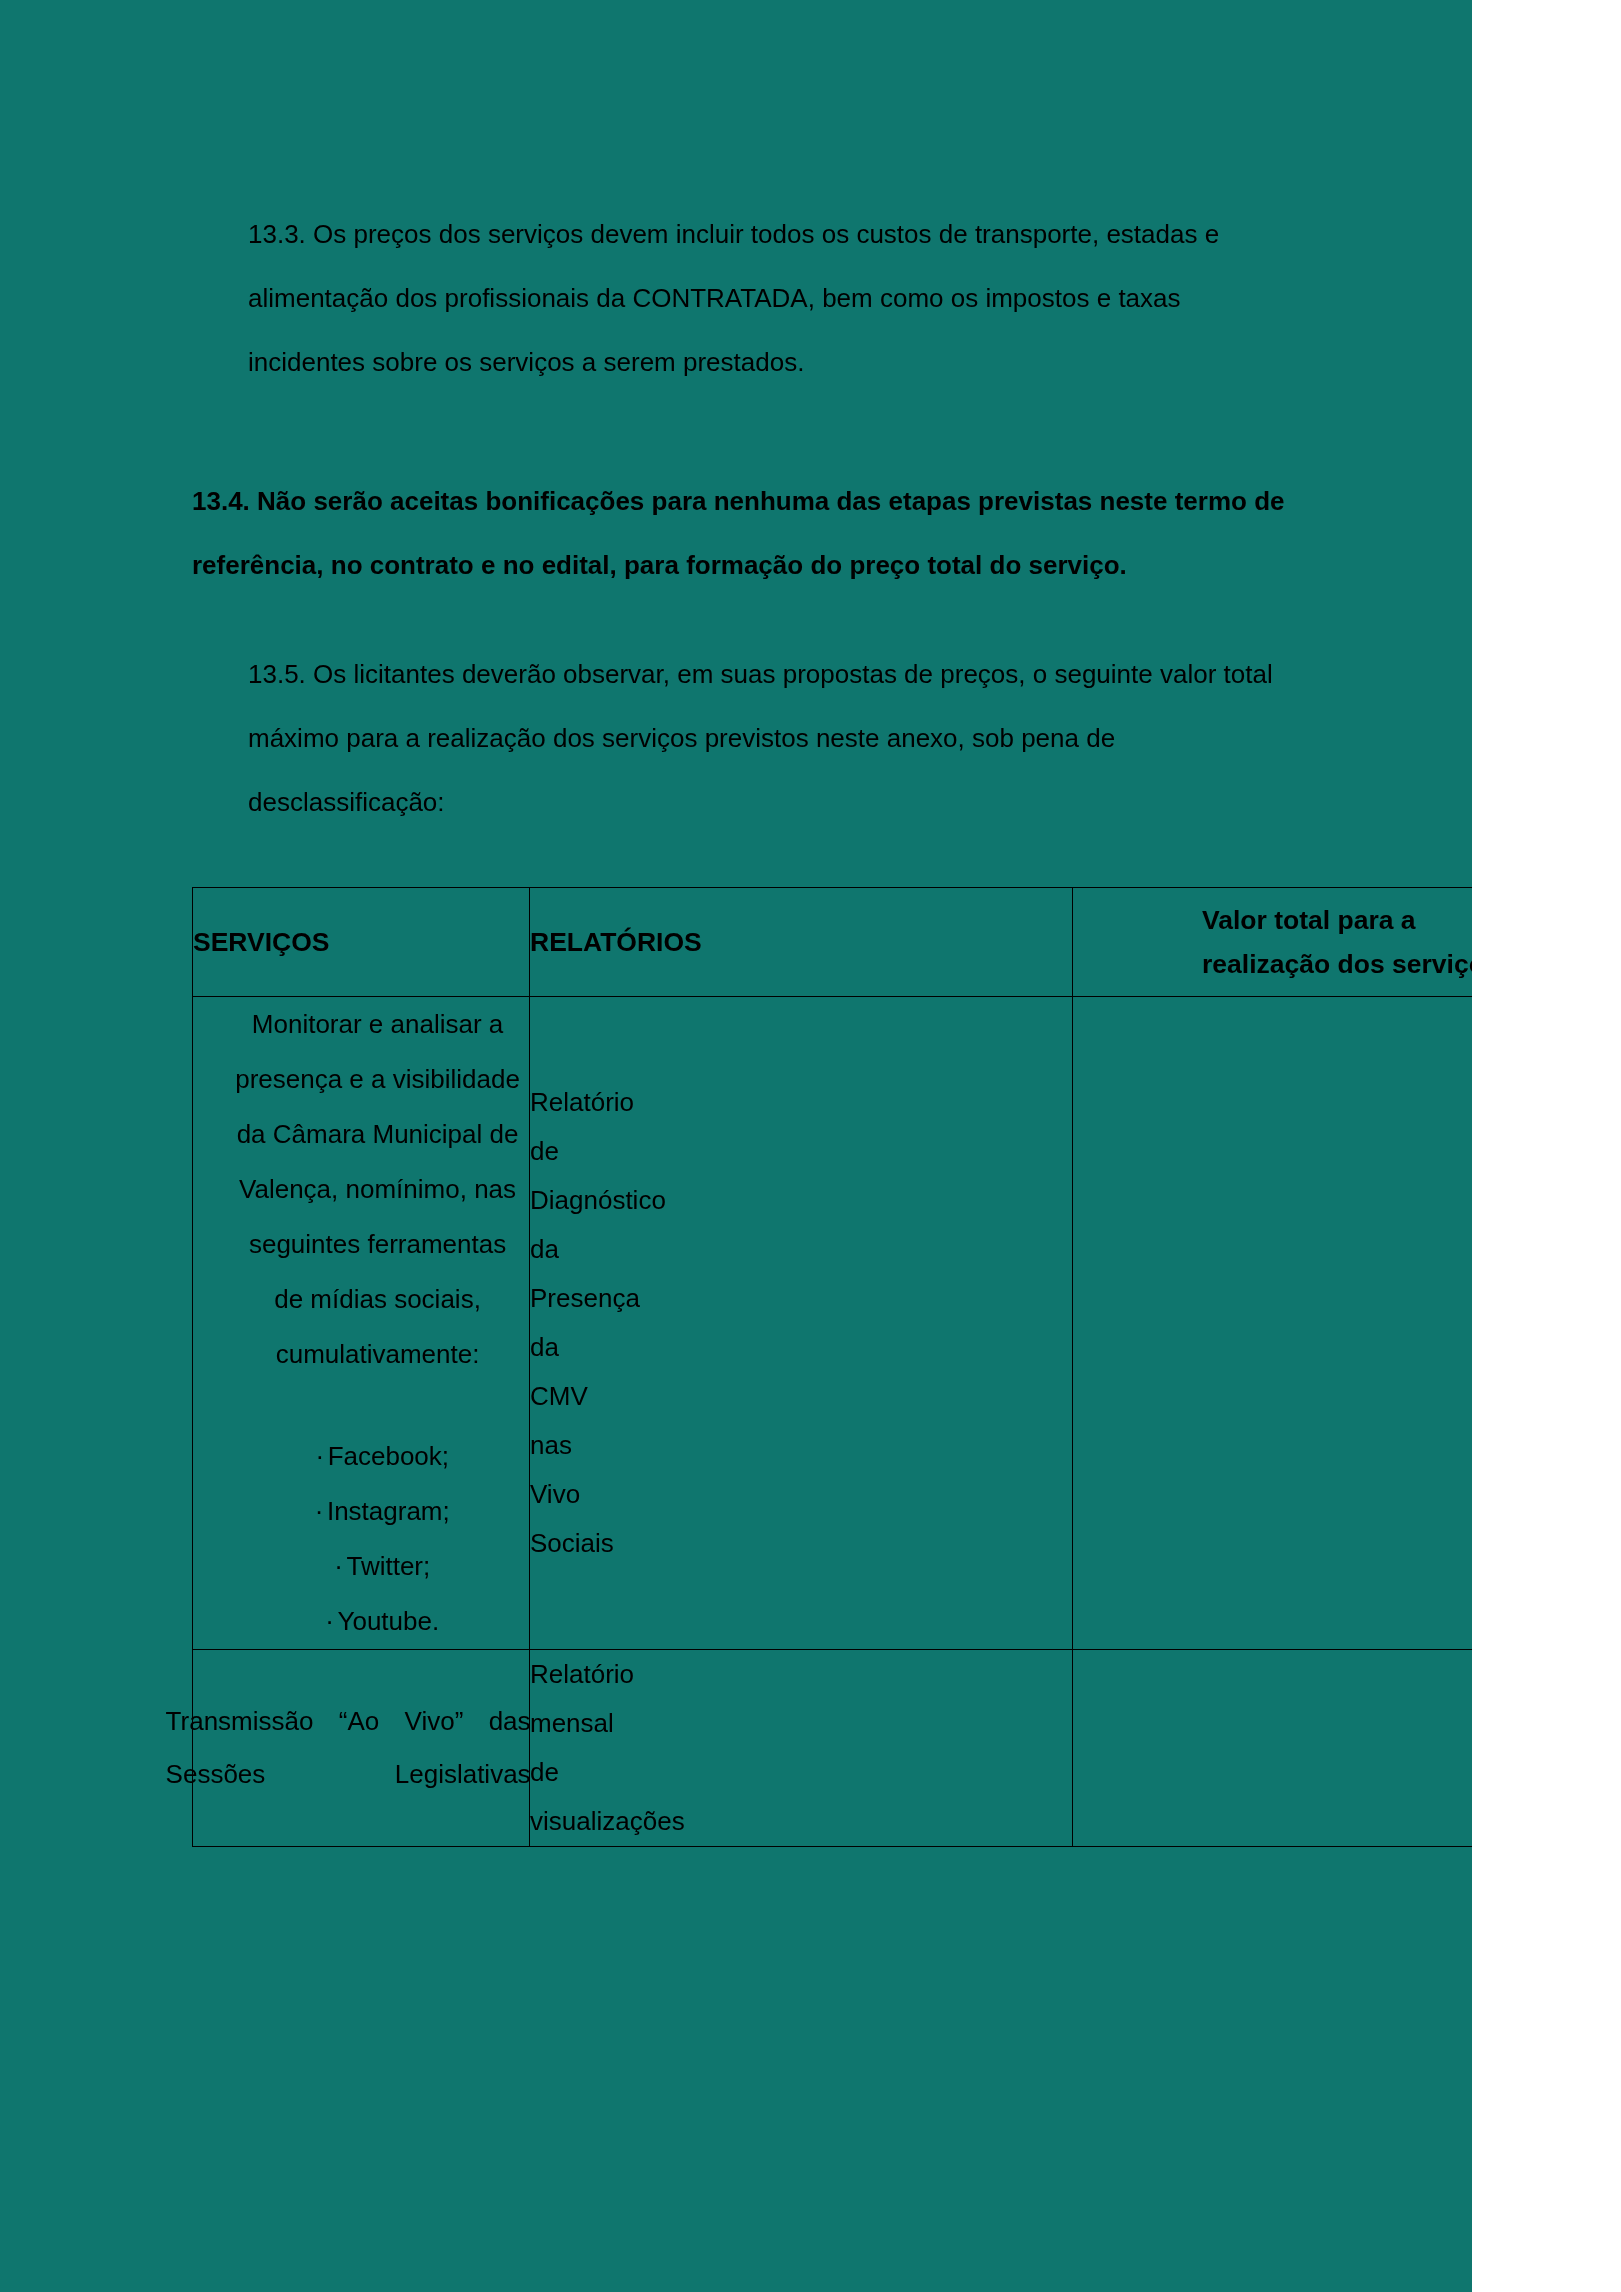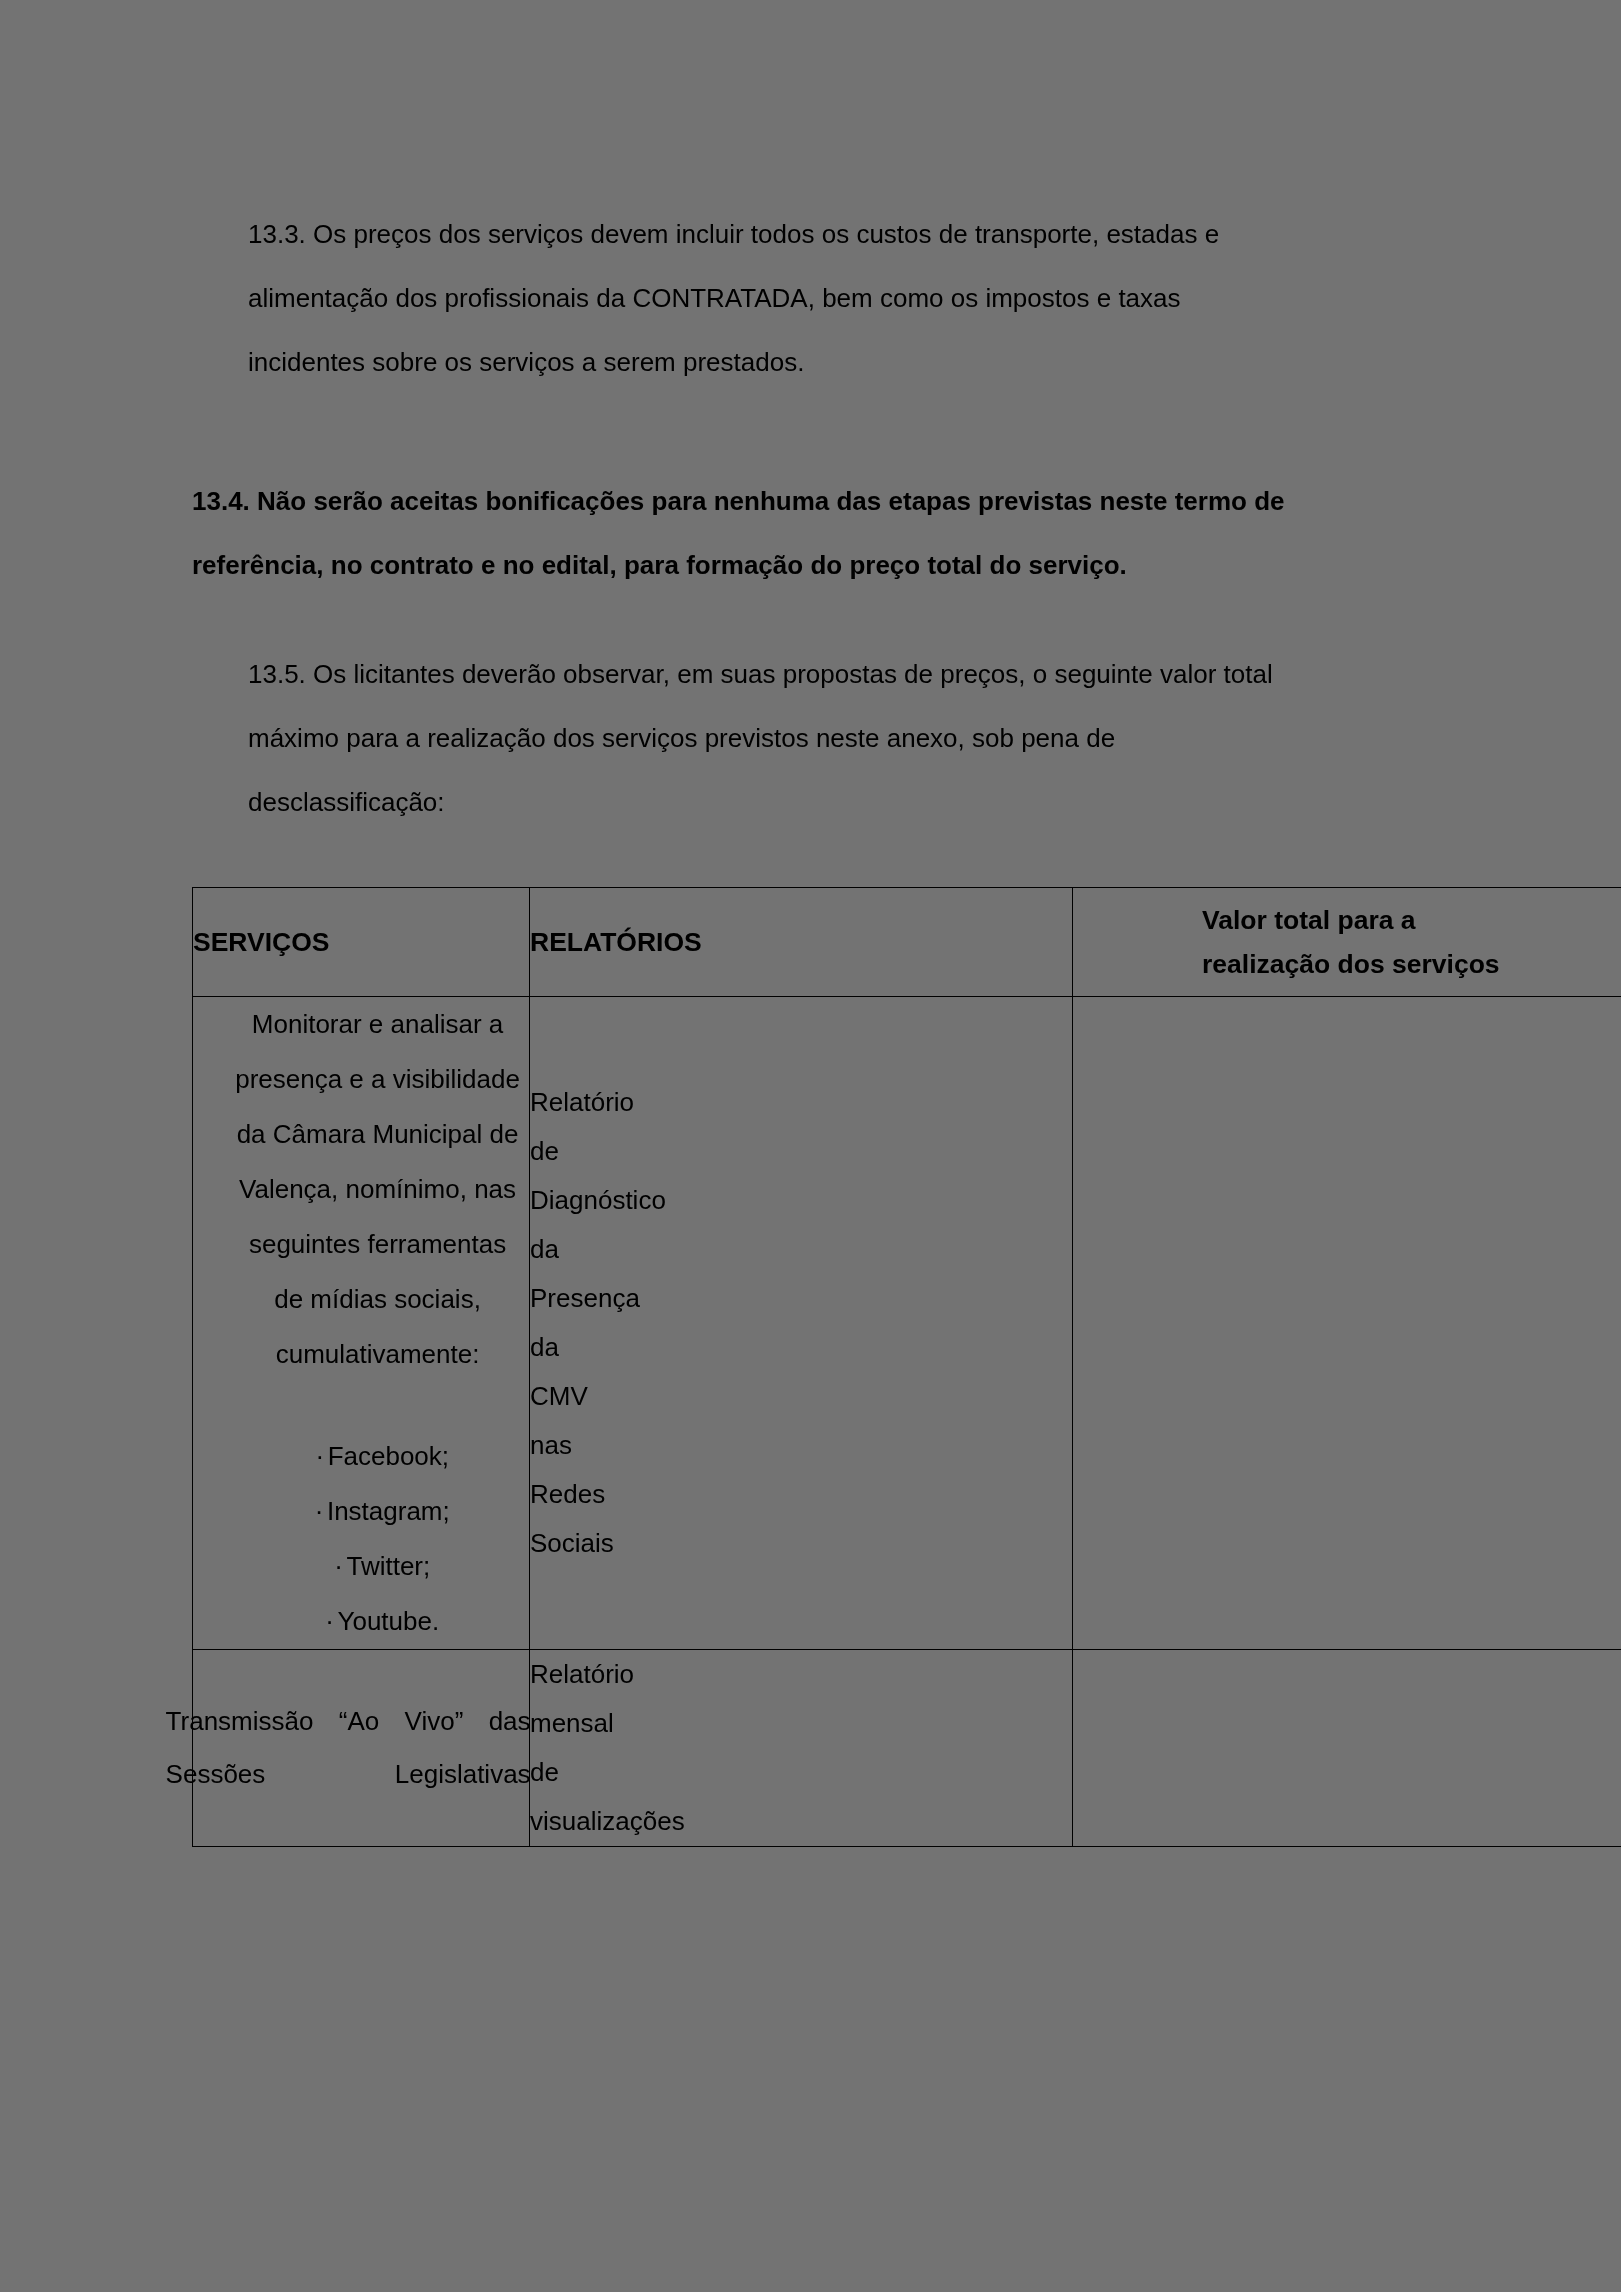--- a/index.html
+++ b/index.html
@@ -2,23 +2,23 @@
 <html><head>
 <meta charset="utf-8">
 <style>
   html, body {
     margin: 0;
     padding: 0;
     background: #ffffff;
   }
   .page {
     position: relative;
-    width: 1621px;
+    width: 1472px;
     height: 2293px;
-    background: #737373;
+    background: #0f766e;
     font-family: "Liberation Sans", sans-serif;
     color: #000000;
     overflow: hidden;
   }
   .doc-body {
     position: absolute;
     left: 0;
     top: 0;
     width: 1621px;
   }
@@ -186,21 +186,21 @@
               <span>Relatório</span>
               <span>de</span>
               <span>Diagnóstico</span>
               <span>da</span>
             </span>
             <span class="justify-line">
               <span>Presença</span>
               <span>da</span>
               <span>CMV</span>
               <span>nas</span>
-              <span>Redes</span>
+              <span>Vivo</span>
             </span>
             <span>Sociais</span>
           </td>
           <td class="cell-empty"></td>
         </tr>
 
         <tr class="row2">
           <td class="cell-serv">
             <div class="trans-wrap">
               <div class="trans-line">

